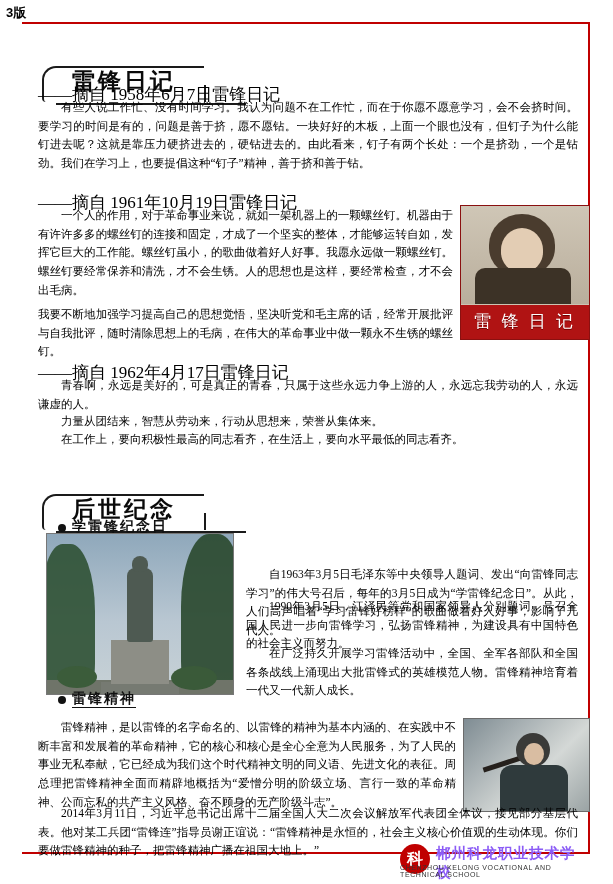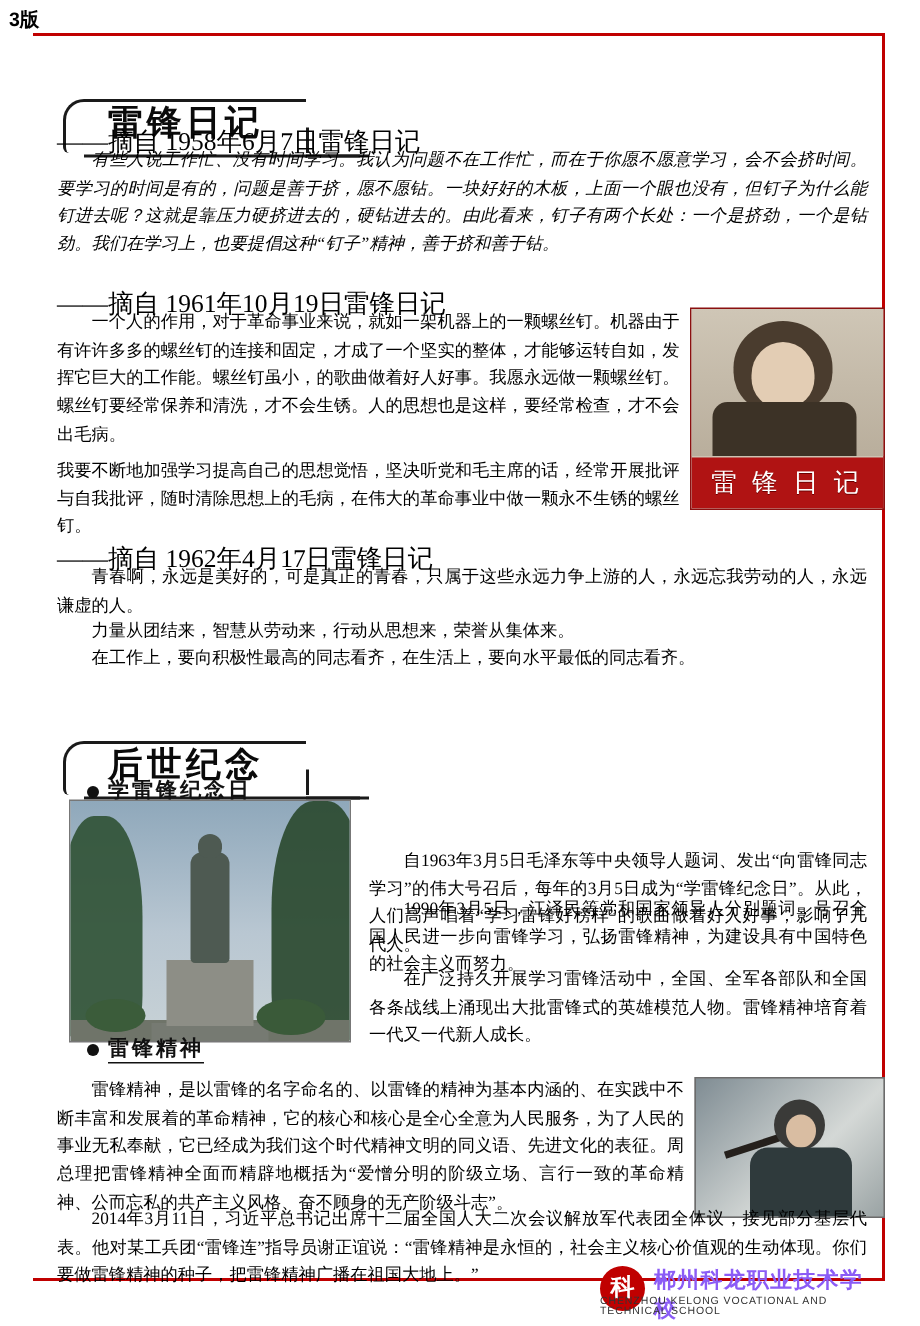--- a/index.html
+++ b/index.html
@@ -197,21 +197,21 @@
   <div class="banner" style="left:42px;top:38px;">
     <div class="ribbon">
       <div class="ribbon-line"></div>
       <div class="title">雷锋日记</div>
     </div>
     <div class="underbar"></div>
     <div class="tailbar"></div>
   </div>
 
   <div class="src" style="left:38px;top:82px;width:340px;">——摘自 1958年6月7日雷锋日记</div>
-  <div class="para indent" style="left:38px;top:98px;width:540px;font-style:italic;">有些人说工作忙、没有时间学习。我认为问题不在工作忙，而在于你愿不愿意学习，会不会挤时间。要学习的时间是有的，问题是善于挤，愿不愿钻。一块好好的木板，上面一个眼也没有，但钉子为什么能钉进去呢？这就是靠压力硬挤进去的，硬钻进去的。由此看来，钉子有两个长处：一个是挤劲，一个是钻劲。我们在学习上，也要提倡这种“钉子”精神，善于挤和善于钻。</div>
+  <div class="para indent" style="left:38px;top:98px;width:540px;">有些人说工作忙、没有时间学习。我认为问题不在工作忙，而在于你愿不愿意学习，会不会挤时间。要学习的时间是有的，问题是善于挤，愿不愿钻。一块好好的木板，上面一个眼也没有，但钉子为什么能钉进去呢？这就是靠压力硬挤进去的，硬钻进去的。由此看来，钉子有两个长处：一个是挤劲，一个是钻劲。我们在学习上，也要提倡这种“钉子”精神，善于挤和善于钻。</div>
 
   <div class="src" style="left:38px;top:190px;width:340px;">——摘自 1961年10月19日雷锋日记</div>
 
   <div class="diary-photo">
     <div class="sky"></div>
     <div class="head"></div>
     <div class="face"></div>
     <div class="coat"></div>
     <div class="band">
       <span>雷 锋 日 记</span>

